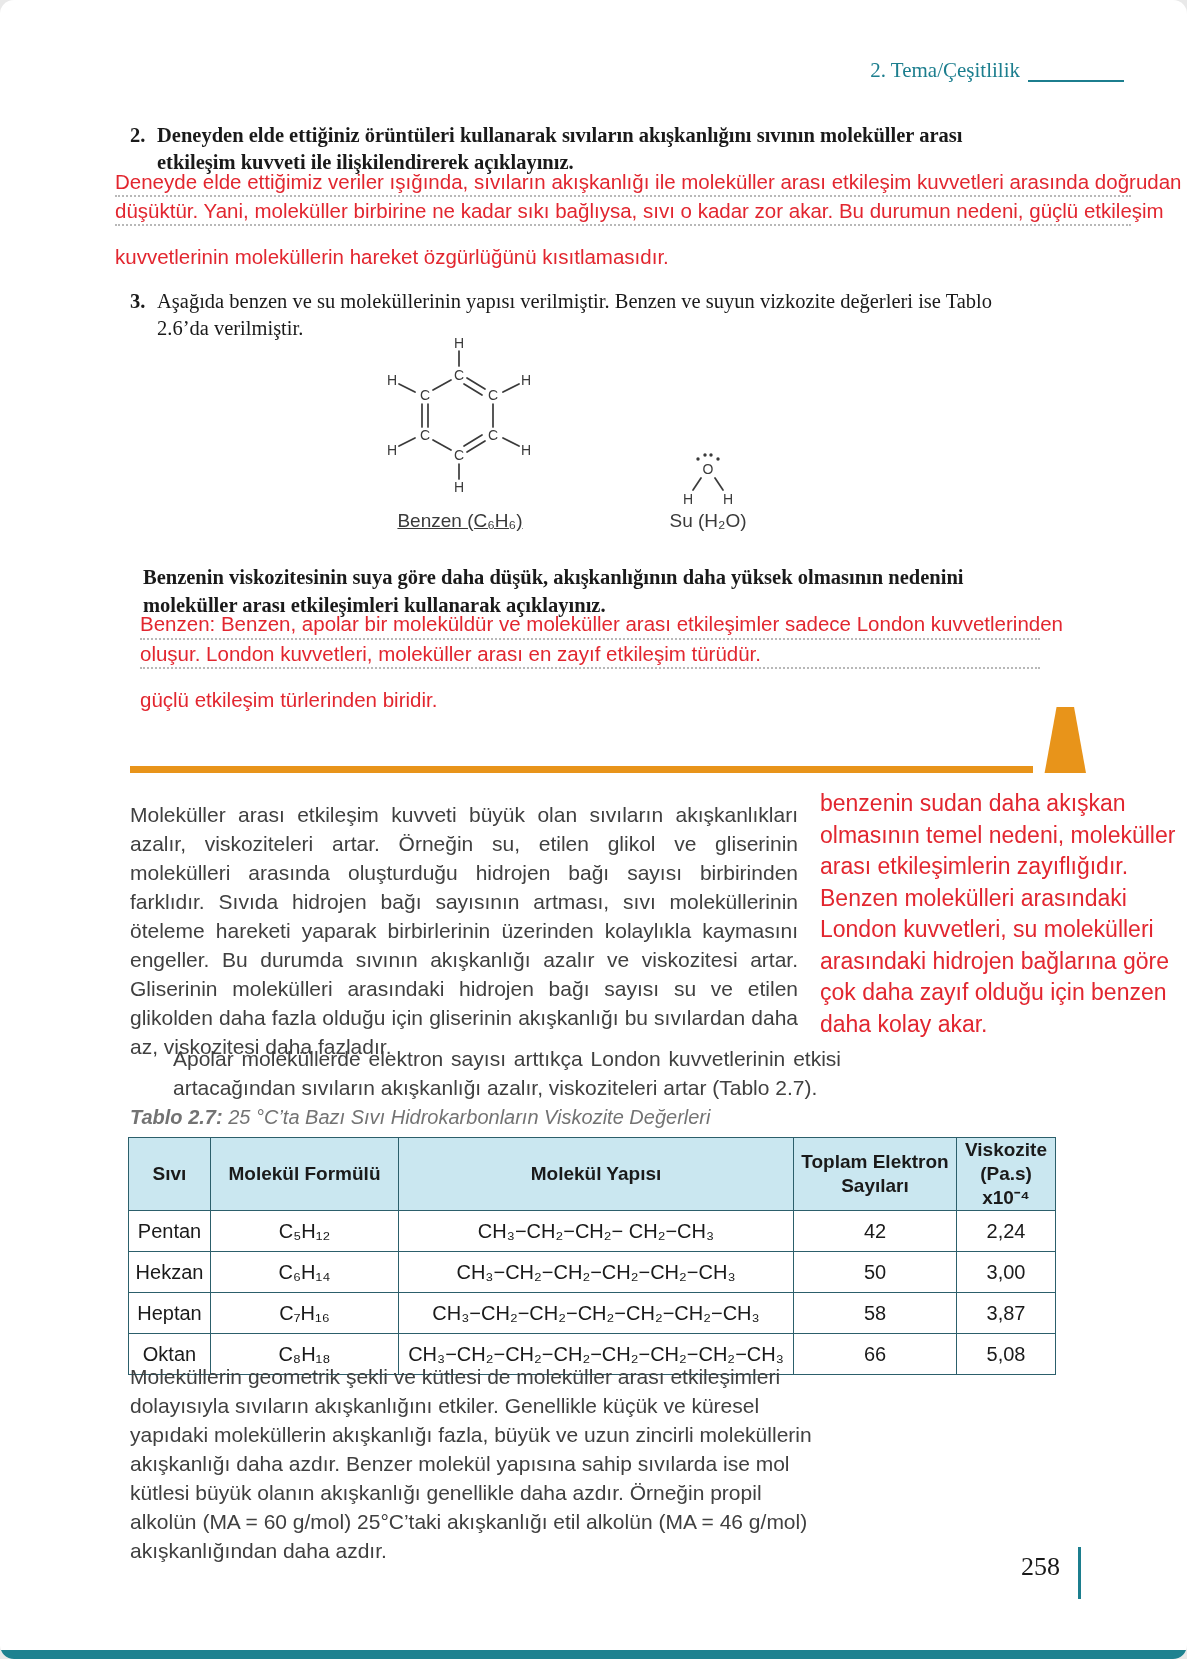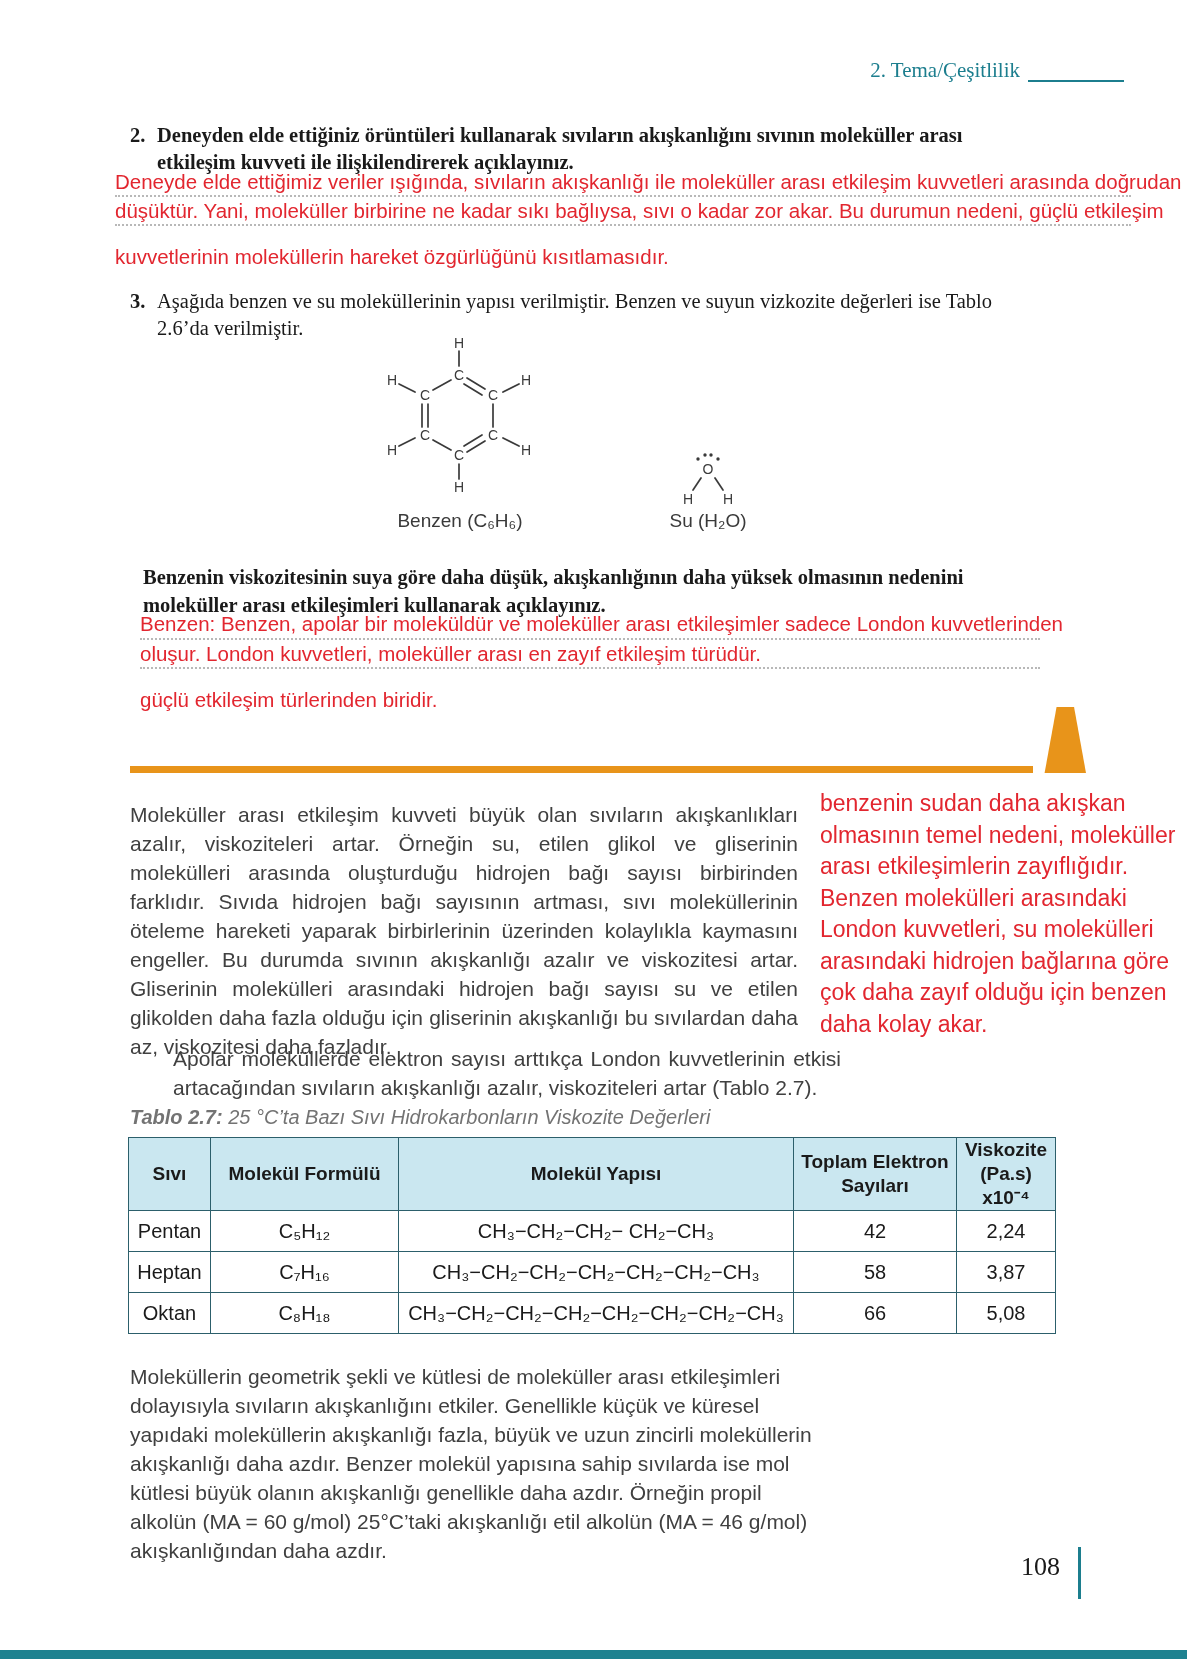--- a/index.html
+++ b/index.html
@@ -1,19 +1,19 @@
 <!DOCTYPE html>
 <html><head>
 <meta charset="utf-8">
 <style>
   html,body{margin:0;padding:0;background:#e9e9e9;}
   .page{
     position:relative;width:1187px;height:1659px;margin:0 auto;
     background:#ffffff;overflow:hidden;
-    font-family:"Liberation Sans",sans-serif;color:#2b2b2b;
+    font-family:"Liberation Sans",sans-serif;color:#2b2b2b;border-radius:14px;
   }
   
   .hdr-title{
     position:absolute;left:820px;top:58px;width:200px;text-align:right;
     font-family:"Liberation Serif",serif;font-size:21px;color:#1c7e8e;
   }
   .hdr-rule{position:absolute;left:1028px;top:80px;width:96px;height:2px;background:#1c7e8e;}
   
   .question{position:absolute;display:flex;font-family:"Liberation Serif",serif;font-size:20.5px;line-height:27px;color:#1a1a1a;}
   .question .qnum{width:27px;flex:0 0 27px;font-weight:bold;}
@@ -126,21 +126,21 @@
     <circle cx="37" cy="7" r="1.7"></circle>
     <circle cx="43" cy="7" r="1.7"></circle>
     <circle cx="50" cy="11" r="1.7"></circle>
     <line x1="33" y1="30" x2="25" y2="42"></line>
     <line x1="47" y1="30" x2="55" y2="42"></line>
     <text x="40" y="26">O</text>
     <text x="20" y="56">H</text>
     <text x="60" y="56">H</text>
   </svg>
 
-  <div class="mol-label" style="left:375px;top:510px;width:170px;">Benzen (C₆H₆)</div>
+  <div class="mol-label" style="left:375px;top:510px;width:170px;text-decoration:underline;">Benzen (C₆H₆)</div>
   <div class="mol-label" style="left:643px;top:510px;width:130px;">Su (H₂O)</div>
 
   <div class="prompt">Benzenin viskozitesinin suya göre daha düşük, akışkanlığının daha yüksek olmasının nedenini moleküller arası etkileşimleri kullanarak açıklayınız.</div>
 
   <div class="answer answer2" style="left:140px;top:610px;width:900px;">
     <div class="ans-line">Benzen: Benzen, apolar bir moleküldür ve moleküller arası etkileşimler sadece London kuvvetlerinden</div>
     <div class="ans-line">oluşur. London kuvvetleri, moleküller arası en zayıf etkileşim türüdür.</div>
     <div class="ans-line no-rule">güçlü etkileşim türlerinden biridir.</div>
   </div>
 
@@ -175,35 +175,42 @@
     </thead>
     <tbody>
       <tr>
         <td>Pentan</td>
         <td>C₅H₁₂</td>
         <td>CH₃−CH₂−CH₂− CH₂−CH₃</td>
         <td>42</td>
         <td>2,24</td>
       </tr>
       <tr>
+        <td>Hekzan</td>
+        <td>C₆H₁₄</td>
+        <td>CH₃−CH₂−CH₂−CH₂−CH₂−CH₃</td>
+        <td>50</td>
+        <td>3,00</td>
+      </tr>
+      <tr>
         <td>Heptan</td>
         <td>C₇H₁₆</td>
         <td>CH₃−CH₂−CH₂−CH₂−CH₂−CH₂−CH₃</td>
         <td>58</td>
         <td>3,87</td>
       </tr>
       <tr>
         <td>Oktan</td>
         <td>C₈H₁₈</td>
         <td>CH₃−CH₂−CH₂−CH₂−CH₂−CH₂−CH₂−CH₃</td>
         <td>66</td>
         <td>5,08</td>
       </tr>
     </tbody>
   </table>
 
   <div class="para" style="left:130px;top:1362px;width:690px;text-align:left;">Moleküllerin geometrik şekli ve kütlesi de moleküller arası etkileşimleri dolayısıyla sıvıların akışkanlığını etkiler. Genellikle küçük ve küresel yapıdaki moleküllerin akışkanlığı fazla, büyük ve uzun zincirli moleküllerin akışkanlığı daha azdır. Benzer molekül yapısına sahip sıvılarda ise mol kütlesi büyük olanın akışkanlığı genellikle daha azdır. Örneğin propil alkolün (MA = 60 g/mol) 25°C’taki akışkanlığı etil alkolün (MA = 46 g/mol) akışkanlığından daha azdır.</div>
 
-  <div class="page-num">108</div>
+  <div class="page-num">258</div>
   <div class="page-num-rule"></div>
   <div class="bottom-bar"></div>
 
 </div>
 
 </body></html>

